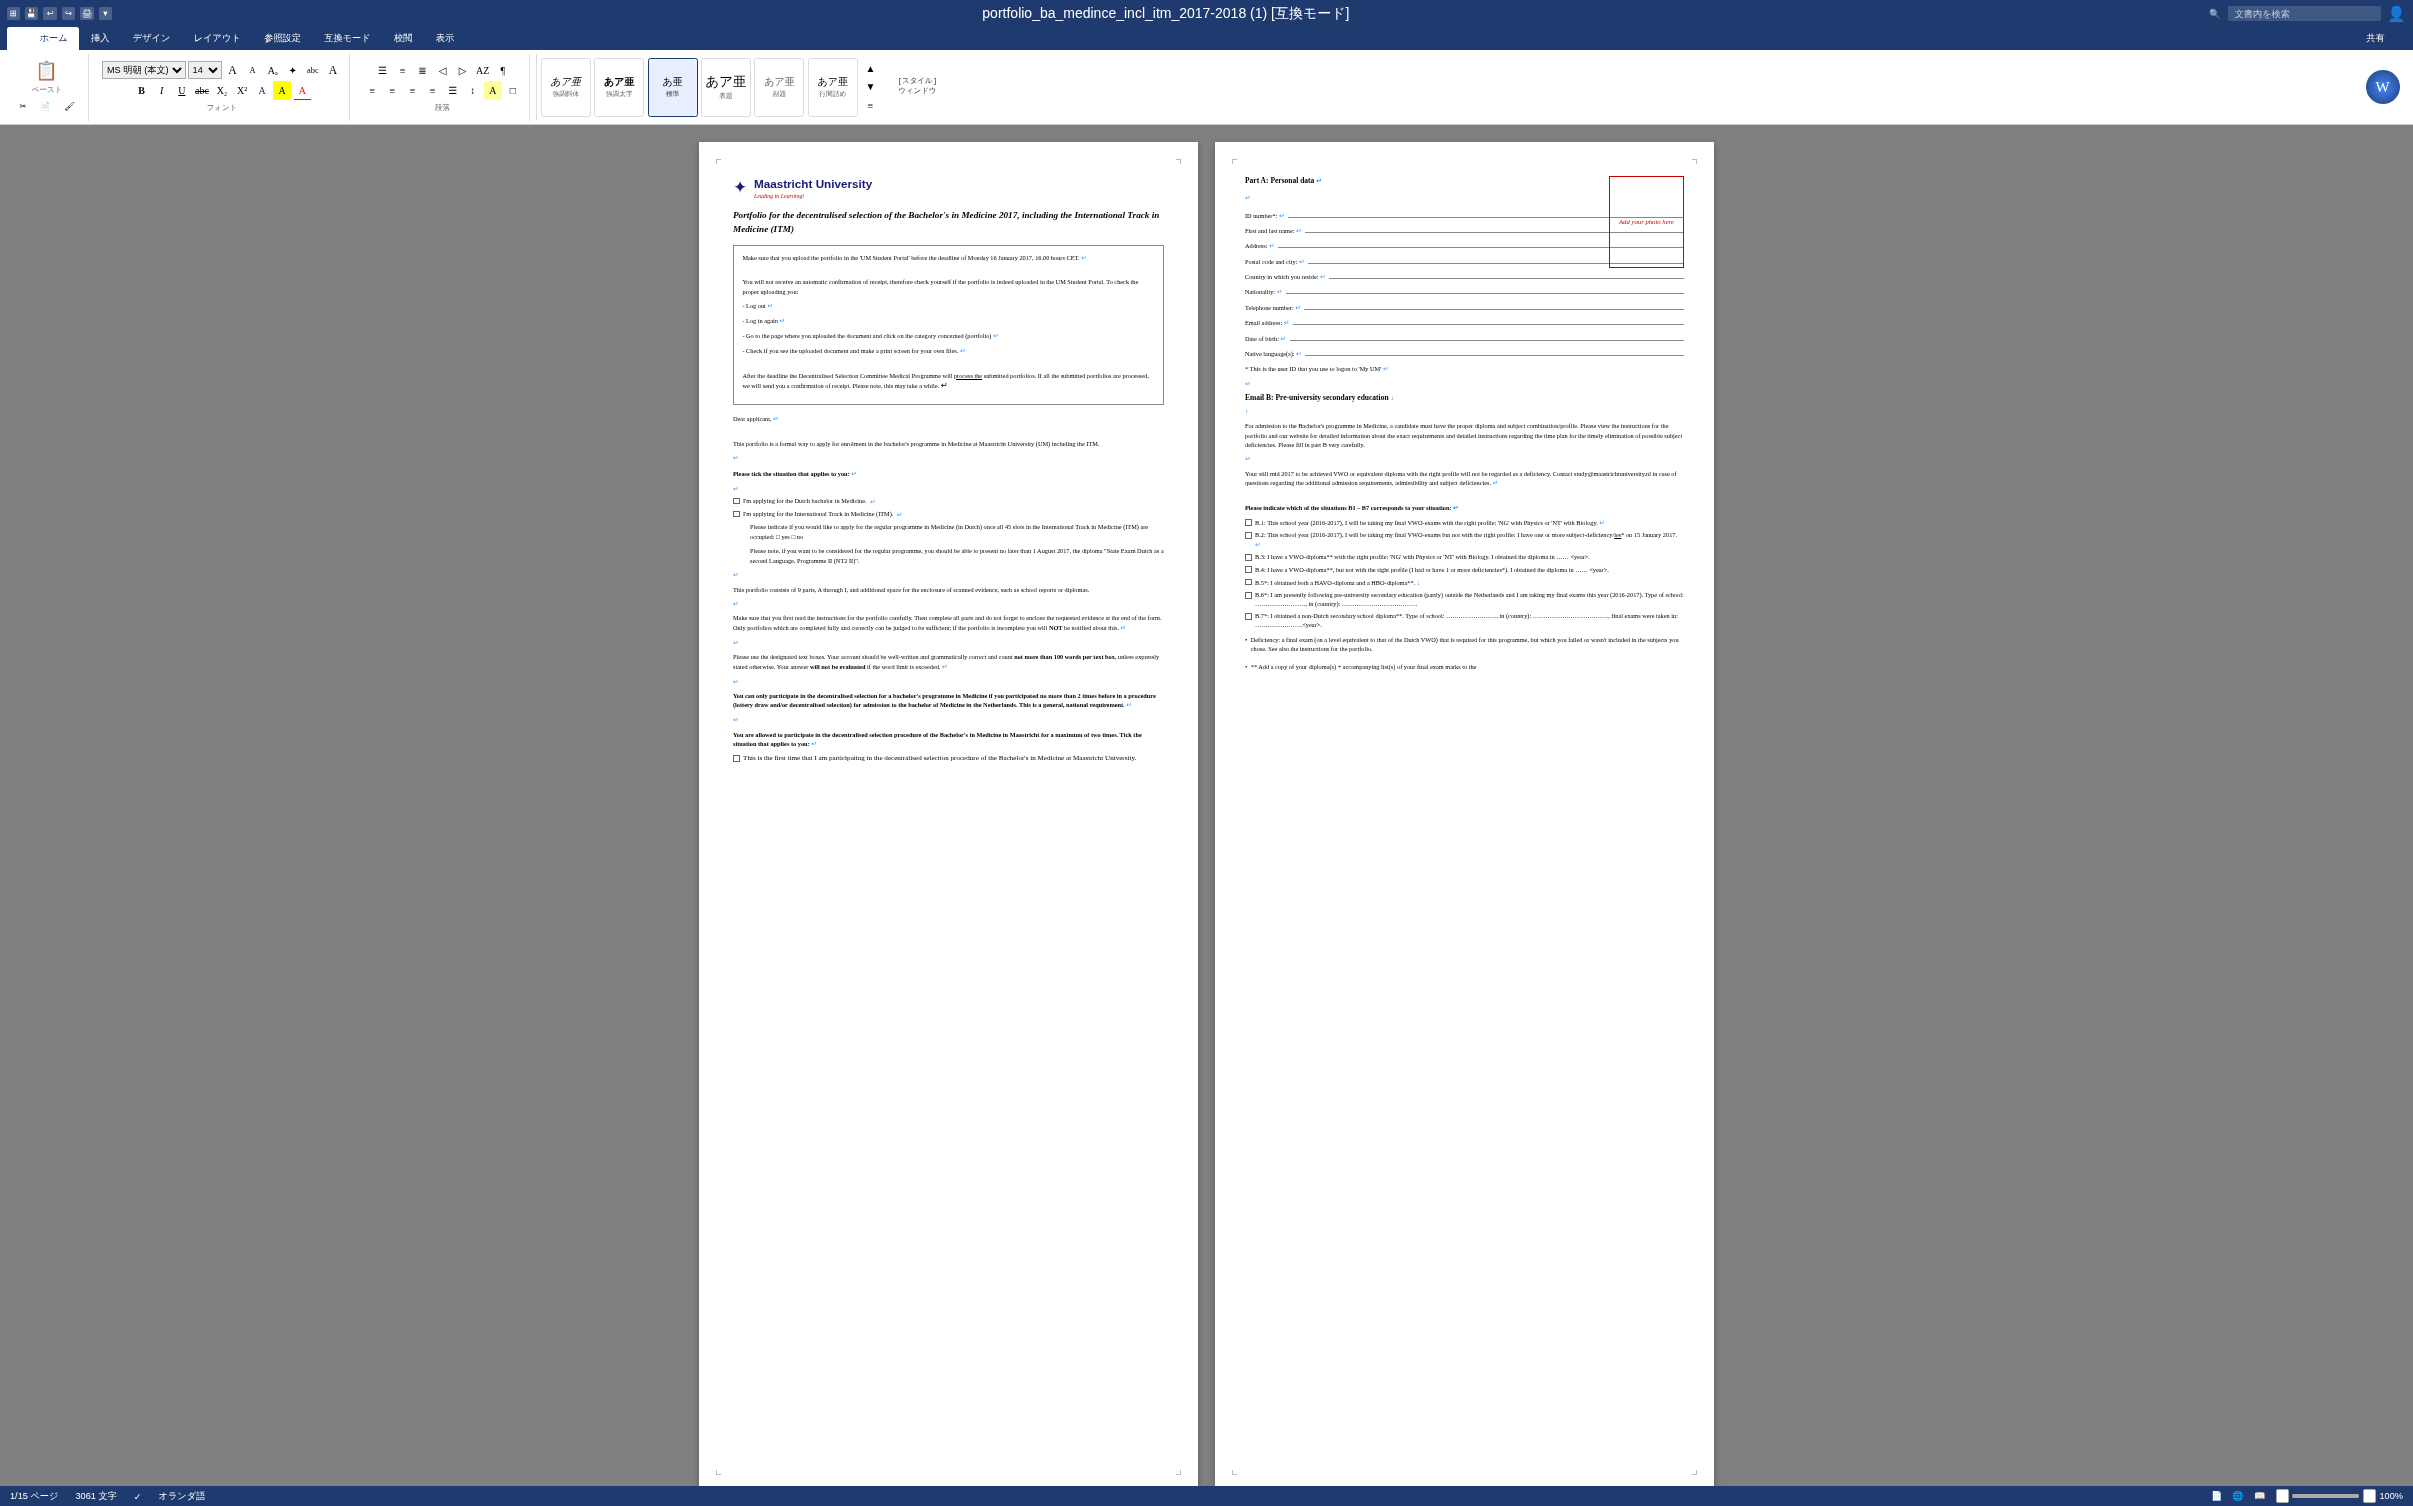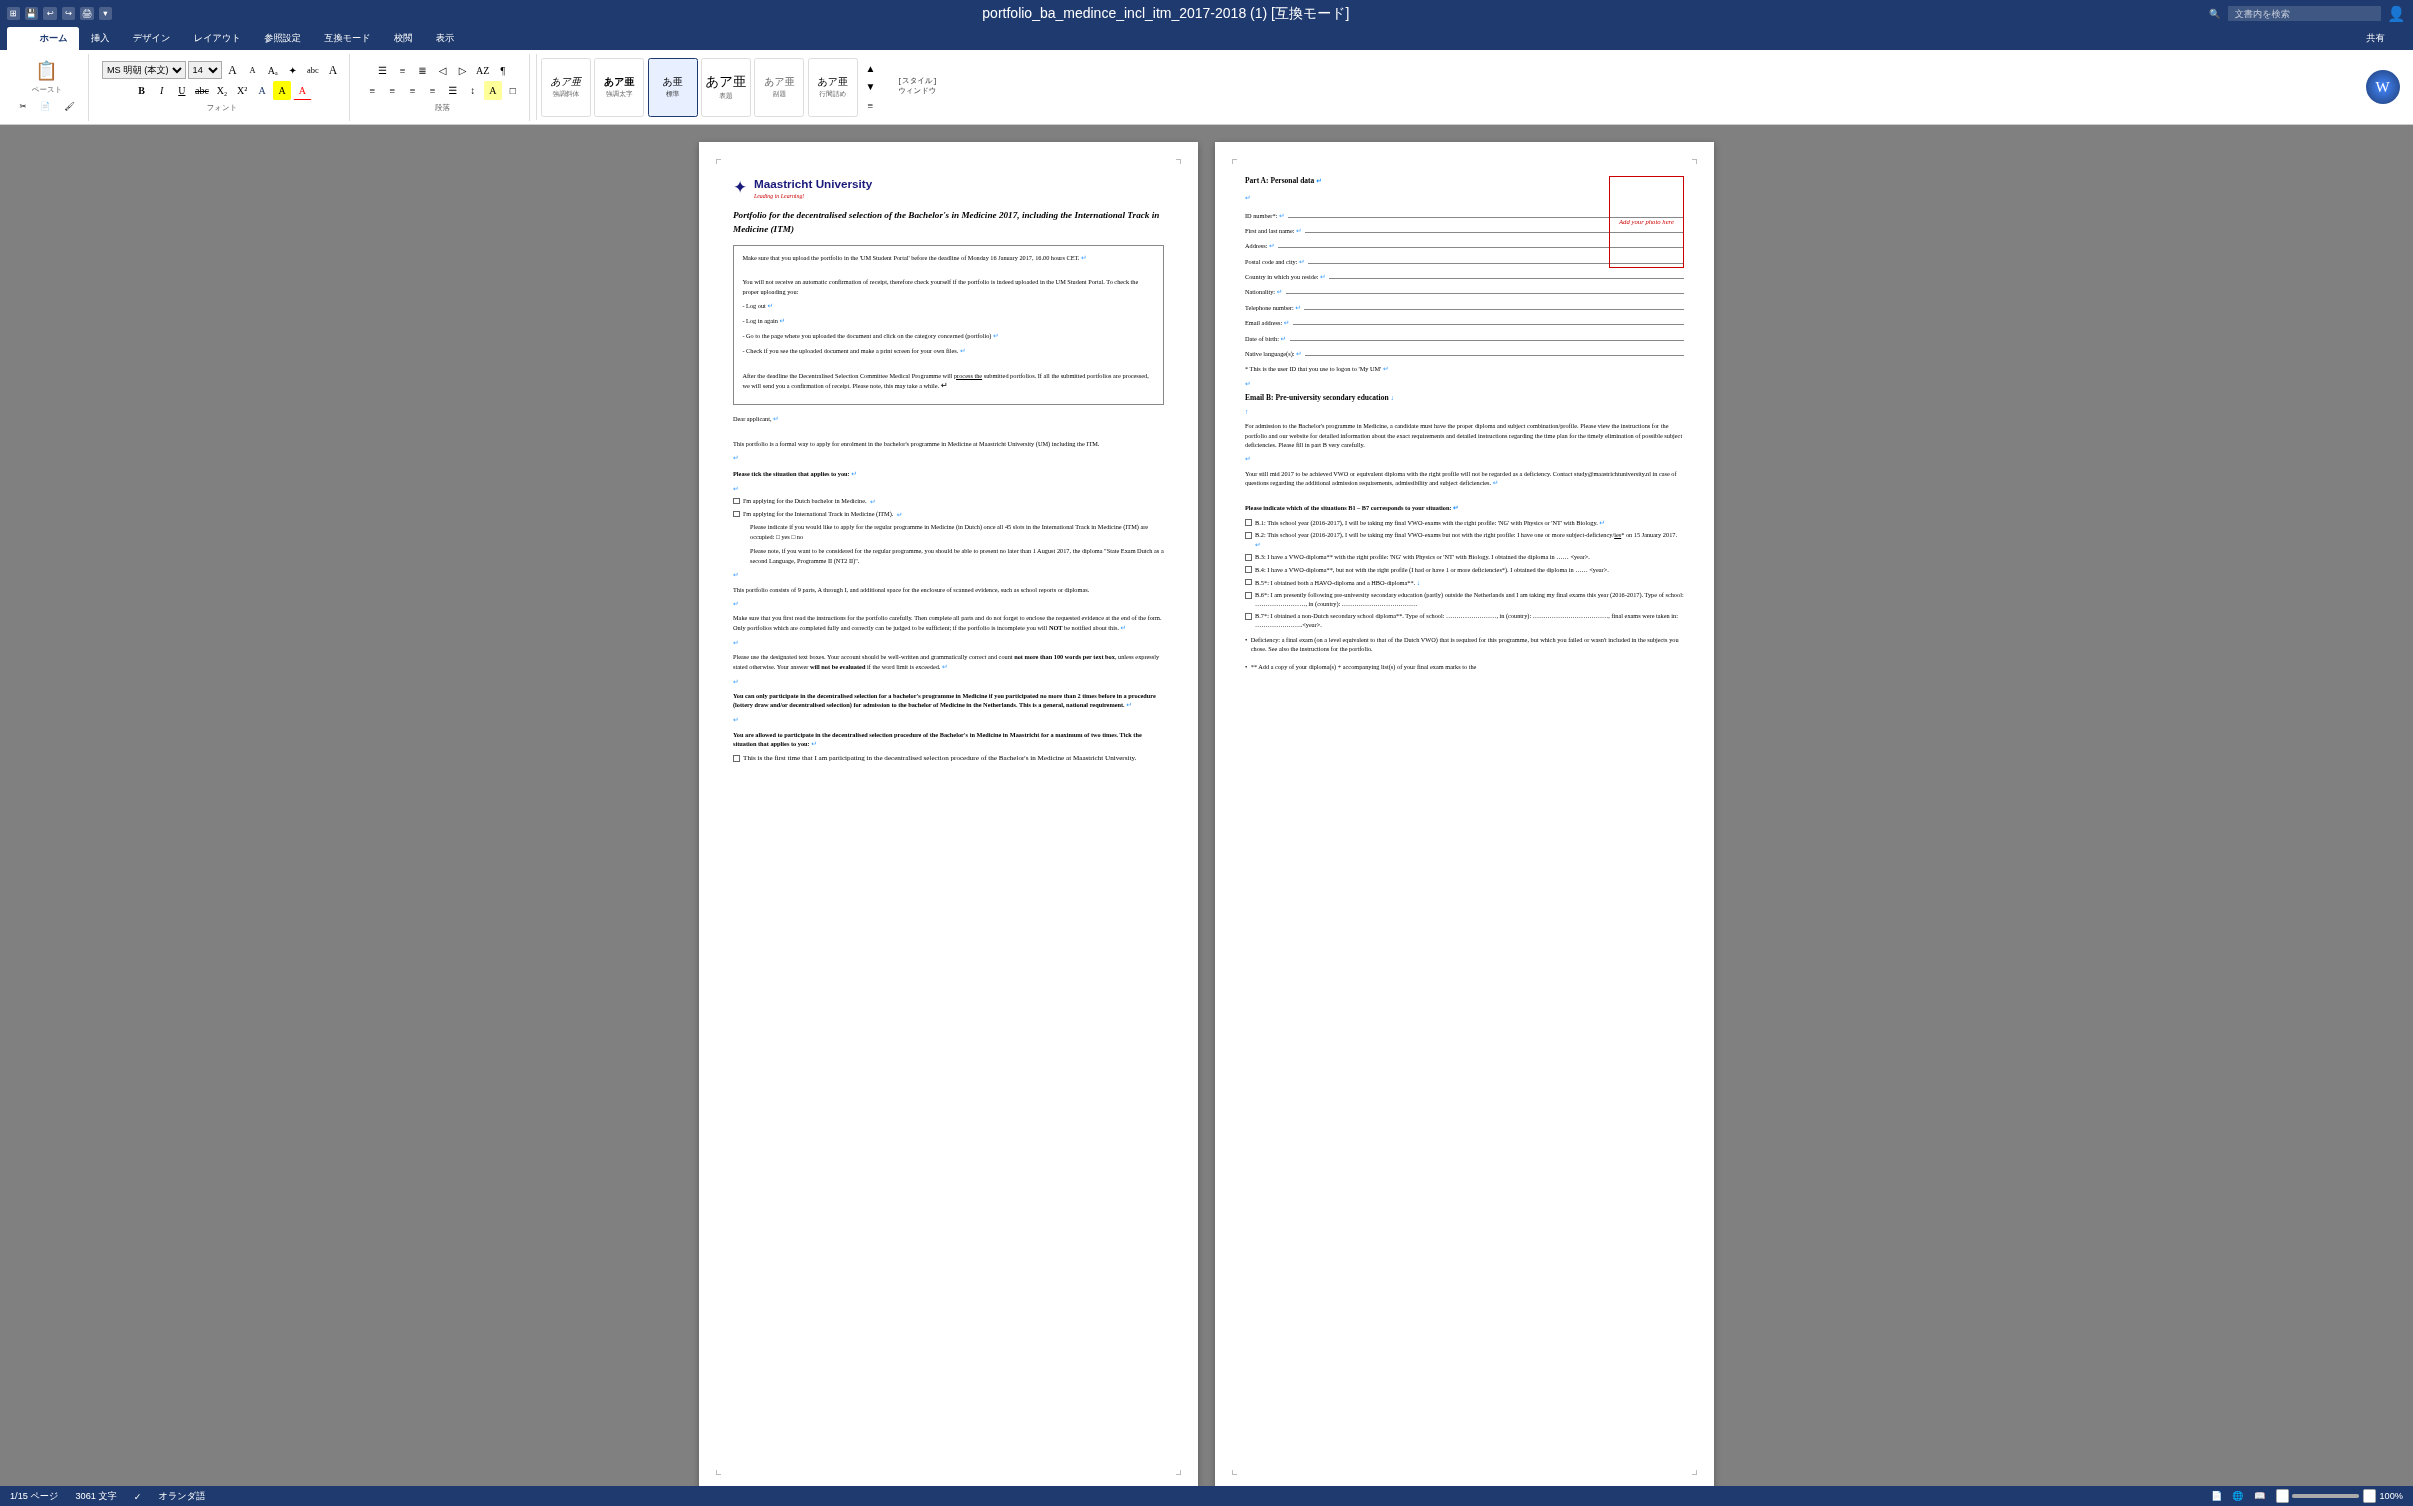--- a/index.html
+++ b/index.html
@@ -20,21 +20,21 @@
     .title-icon { width: 13.4px; height: 13.4px; background: rgba(255,255,255,0.2); border-radius: 1.7px; display: flex; align-items: center; justify-content: center; font-size: 8.4px; cursor: pointer; }
     .title-center { flex: 1; text-align: center; font-size: 14px; }
     .title-right { display: flex; align-items: center; gap: 6.7px; font-size: 9.2px; }
     .search-box { background: rgba(255,255,255,0.15); border: none; color: white; padding: 2.5px 6.7px; border-radius: 1px; font-size: 9.2px; width: 153px; }
     .search-box::placeholder { color: rgba(255,255,255,0.7); }
 
     
     .ribbon { background: #1e3a6e; }
     .ribbon-tabs { display: flex; background: #1e3a6e; padding-left: 6.7px; }
     .ribbon-tab { padding: 5px 11.7px; color: white; font-size: 9.2px; font-family: 'Yu Gothic', 'Meiryo', sans-serif; cursor: pointer; }
-    .ribbon-tab.active { background: white; color: #1e3a6e; font-weight: bold; border-radius: 2.5px 2.5px 0 0; padding-left: 33px; }
+    .ribbon-tab.active { background: white; color: #1e3a6e; font-weight: normal; border-radius: 2.5px 2.5px 0 0; padding-left: 33px; }
     .ribbon-content { background: white; border-bottom: 0.8px solid #ccc; padding: 3.4px 6.7px; display: flex; align-items: center; gap: 6.7px; min-height: 75px; flex-wrap: wrap; }
     
     
     .toolbar-section { display: flex; flex-direction: column; align-items: center; padding: 0 6.7px; border-right: 0.8px solid #ddd; height: 67px; justify-content: center; gap: 1.7px; }
     .toolbar-section:last-child { border-right: none; }
     .toolbar-row { display: flex; align-items: center; gap: 1.7px; }
     .tb-btn { padding: 1.7px 5px; border: 0.8px solid transparent; border-radius: 1.7px; cursor: pointer; font-size: 9.2px; font-family: 'Yu Gothic', 'Meiryo', sans-serif; background: transparent; display: flex; align-items: center; gap: 2.5px; white-space: nowrap; }
     .section-label { font-size: 7.5px; color: #666; margin-top: 1.7px; }
     
     .font-select { width: 84px; height: 18.4px; font-size: 9.2px; border: 0.8px solid #aaa; }

